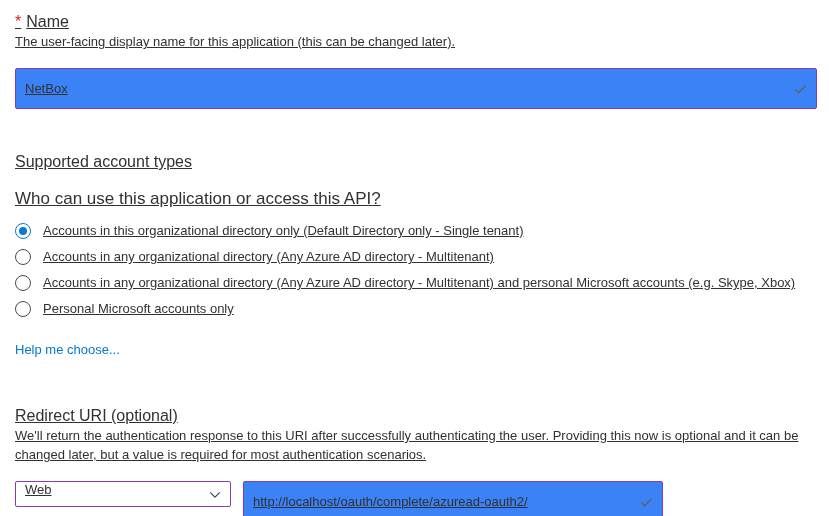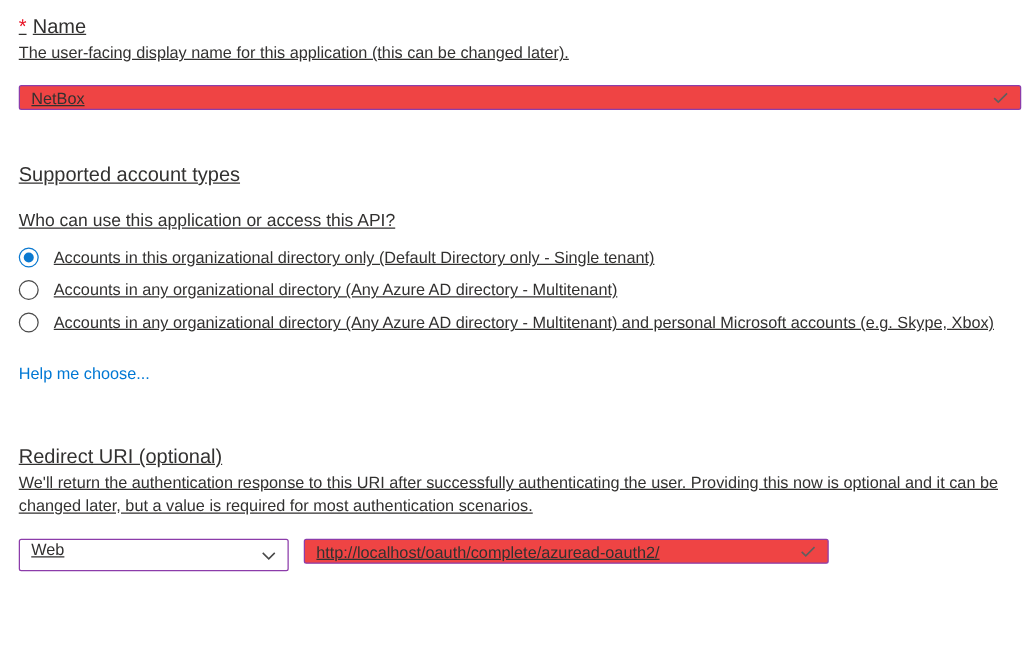--- a/index.html
+++ b/index.html
@@ -23,24 +23,24 @@
   .desc {
     font-size: 13px;
     line-height: 19px;
     color: #323130;
     margin-top: 0;
     max-width: 802px;
   }
 
   .field-wrap {
     position: relative;
-    height: 20px;
+    height: 41px;
     border: 1.5px solid #8c3caa;
     border-radius: 2px;
-    background: #ef4444;
+    background: #3b82f6;
     display: flex;
     align-items: center;
   }
   .field-wrap input {
     border: none; outline: none;
     font-family: "Liberation Sans", sans-serif;
     font-size: 13px;
     color: #323130;
     flex: 1;
     padding: 0 28px 0 9px;
@@ -51,21 +51,21 @@
     position: absolute;
     right: 8px; top: 50%;
     transform: translateY(-50%);
     width: 15px; height: 15px;
     display: flex; align-items: center; justify-content: center;
   }
 
   .name-input { margin-top: 17px; width: 802px; }
 
   .section { margin-top: 42px; }
-  .question { font-size: 14px; margin-top: 17px; color: #323130; }
+  .question { font-size: 17px; margin-top: 17px; color: #323130; }
 
   .radio-group { margin-top: 13px; }
   .radio-row {
     display: flex;
     align-items: center;
     height: 17px;
     margin-bottom: 9px;
     cursor: default;
   }
   .radio {
@@ -154,20 +154,24 @@
       <div class="radio-row">
         <span class="radio"></span>
         <span class="radio-label">Accounts in any organizational directory (Any Azure AD directory - Multitenant)</span>
       </div>
 
       <div class="radio-row">
         <span class="radio"></span>
         <span class="radio-label">Accounts in any organizational directory (Any Azure AD directory - Multitenant) and personal Microsoft accounts (e.g. Skype, Xbox)</span>
       </div>
 
+      <div class="radio-row">
+        <span class="radio"></span>
+        <span class="radio-label">Personal Microsoft accounts only</span>
+      </div>
 
     </div>
 
     <a class="help-link">Help me choose...</a>
   </div>
 
   <div class="redirect-section">
     <div class="section-title">Redirect URI (optional)</div>
 
     <div class="desc">We'll return the authentication response to this URI after successfully authenticating the user. Providing this now is optional and it can be changed later, but a value is required for most authentication scenarios.</div>

